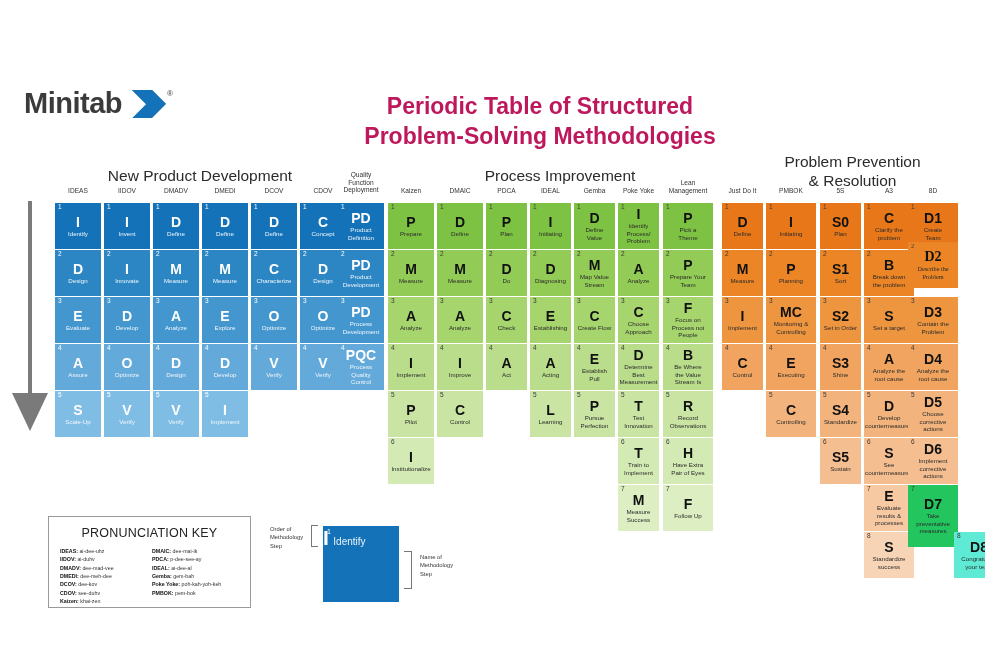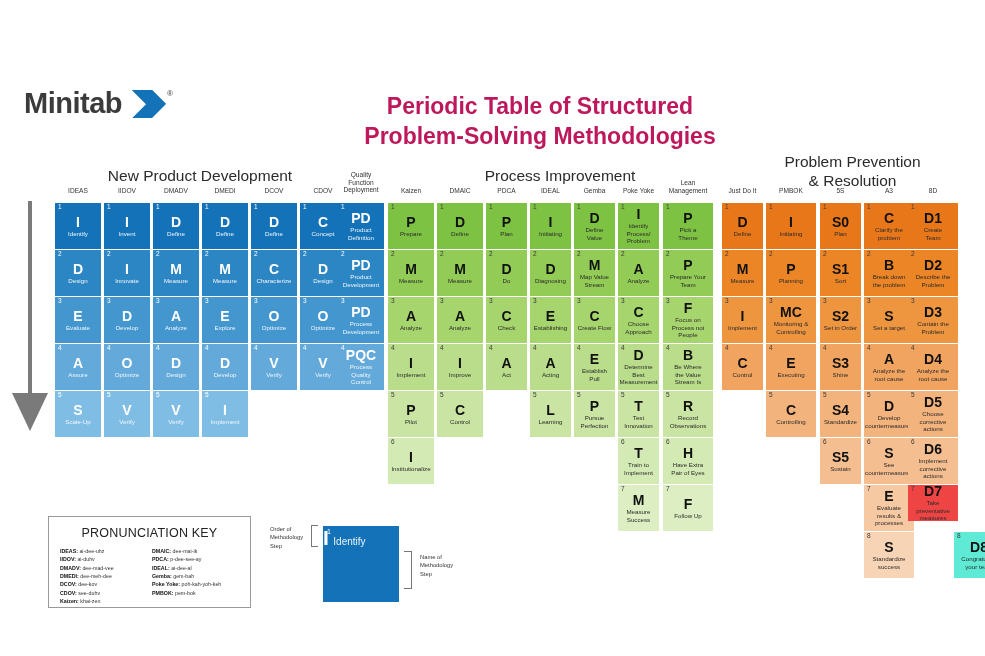--- a/index.html
+++ b/index.html
@@ -824,21 +824,21 @@
       <div class="col-label" style="left: 900px; width: 66px; top: 158px;">
         <div>8D</div>
       </div>
       <div class="cell orange" style="left: 908px; top: 174px; width: 50px; height: 46px; background: rgb(232, 119, 26);">
         <span class="num">1</span>
         <div class="inner">
           <span class="sym">D1</span>
           <span class="name">Create<br>Team</span>
         </div>
       </div>
-      <div class="cell orange" style="left: 908px; top: 221px; width: 50px; height: 46px; background: rgb(235, 133, 38);">
+      <div class="cell orange" style="left: 908px; top: 213px; width: 50px; height: 46px; background: rgb(235, 133, 38); font-family: Liberation Serif, serif;">
         <span class="num">2</span>
         <div class="inner">
           <span class="sym">D2</span>
           <span class="name">Describe the<br>Problem</span>
         </div>
       </div>
       <div class="cell orange" style="left: 908px; top: 268px; width: 50px; height: 46px; background: rgb(238, 149, 64); text-decoration: underline;">
         <span class="num">3</span>
         <div class="inner">
           <span class="sym">D3</span>
@@ -859,21 +859,21 @@
           <span class="name">Choose<br>corrective actions</span>
         </div>
       </div>
       <div class="cell orange" style="left: 908px; top: 409px; width: 50px; height: 46px; background: rgb(244, 190, 144);">
         <span class="num">6</span>
         <div class="inner">
           <span class="sym">D6</span>
           <span class="name">Implement<br>corrective actions</span>
         </div>
       </div>
-      <div class="cell orange" style="left: 908px; top: 456px; width: 50px; height: 36px; background: #ef4444;">
+      <div class="cell orange" style="left: 908px; top: 456px; width: 50px; height: 62px; background: #22c55e;">
         <span class="num">7</span>
         <div class="inner">
           <span class="sym">D7</span>
           <span class="name">Take<br>preventative<br>measures</span>
         </div>
       </div>
       <div class="cell orange" style="left: 954px; top: 503px; width: 50px; height: 46px; background: #5eead4;">
         <span class="num">8</span>
         <div class="inner">
           <span class="sym">D8</span>

